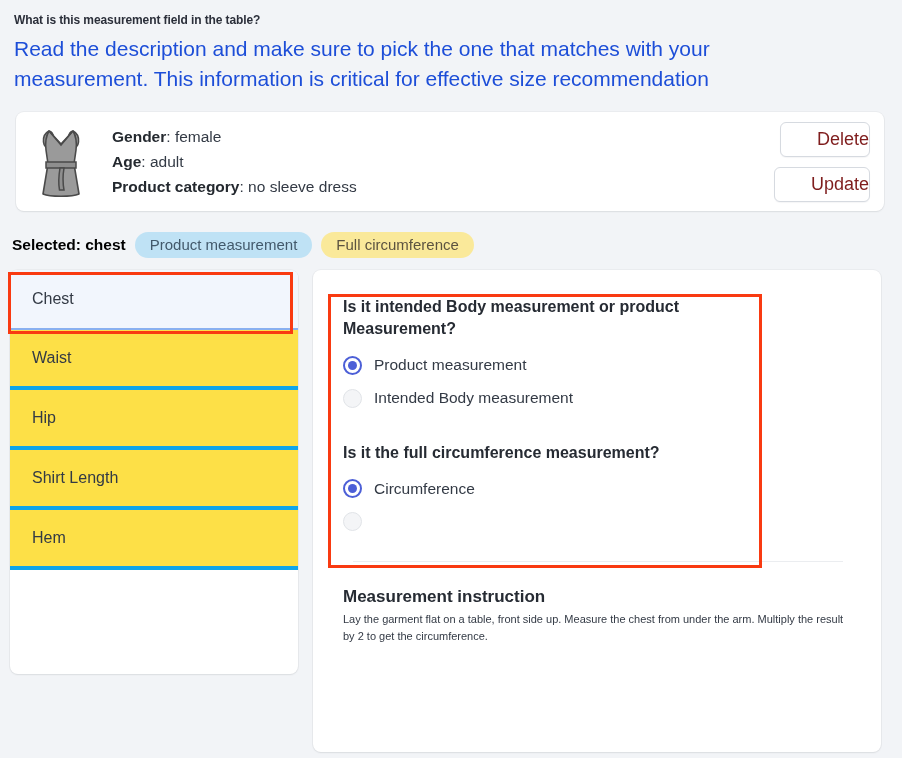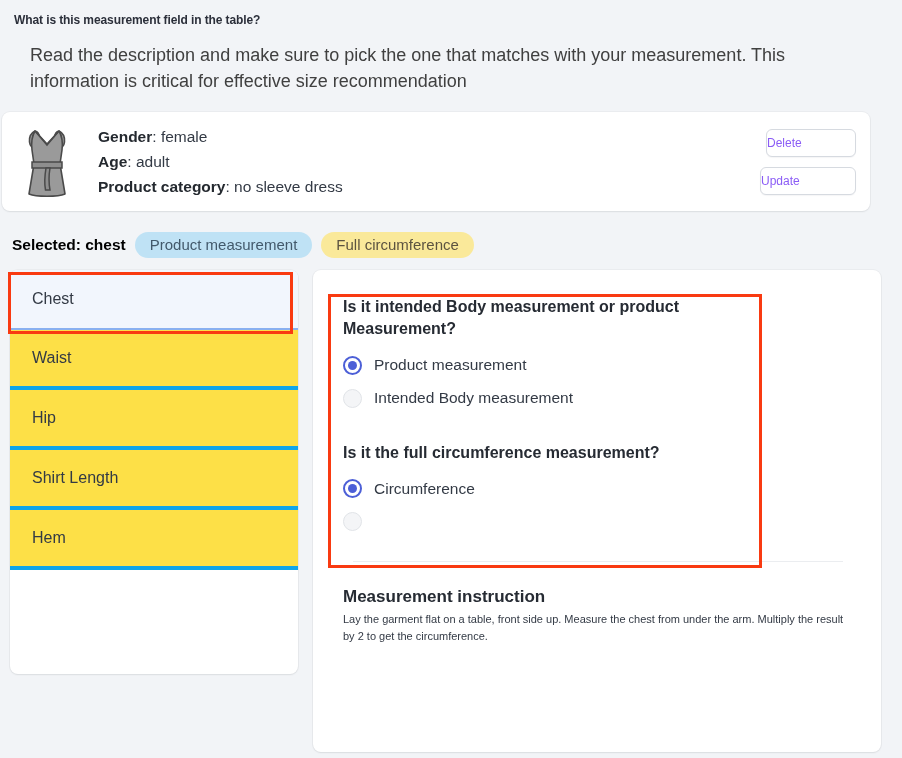--- a/index.html
+++ b/index.html
@@ -22,31 +22,31 @@
   }
   .page-title {
     font-size: 12px;
     font-weight: bold;
     color: #2b2f3a;
     letter-spacing: -0.1px;
     margin: 0 0 7px 0;
     line-height: 1.2;
   }
   .page-subtitle {
-    font-size: 18px;
-    color: #404040;
+    font-size: 21px;
+    color: #1d4ed8;
     line-height: 1.42;
     max-width: 800px;
-    margin: 16px;
+    margin: 0;
   }
 
   
   .product-card {
     position: absolute;
-    left: 2px;
+    left: 16px;
     top: 112px;
     width: 868px;
     height: 99px;
     background: #ffffff;
     border-radius: 8px;
     box-shadow: 0 1px 2px rgba(16,24,40,0.07), 0 0 0 1px rgba(16,24,40,0.035);
     display: flex;
     align-items: center;
     box-sizing: border-box;
     padding: 0 14px 0 18px;
@@ -78,25 +78,25 @@
     flex-direction: column;
     align-items: flex-end;
     gap: 10px;
     flex: 0 0 auto;
   }
   .ghost-btn {
     background: #ffffff;
     border: 1px solid #d6dae0;
     border-radius: 6px;
     font-family: "Liberation Sans", sans-serif;
-    font-size: 12px;
-    color: #8b5cf6;
+    font-size: 18px;
+    color: #7f1d1d;
     padding: 6px 0;
     width: 90px;
-    text-align: left;
+    text-align: right;
     cursor: pointer;
     box-shadow: 0 1px 1px rgba(16,24,40,0.04);
   }
   .ghost-btn.wide { width: 96px; }
 
   
   .selected-row {
     position: absolute;
     left: 12px;
     top: 232px;

